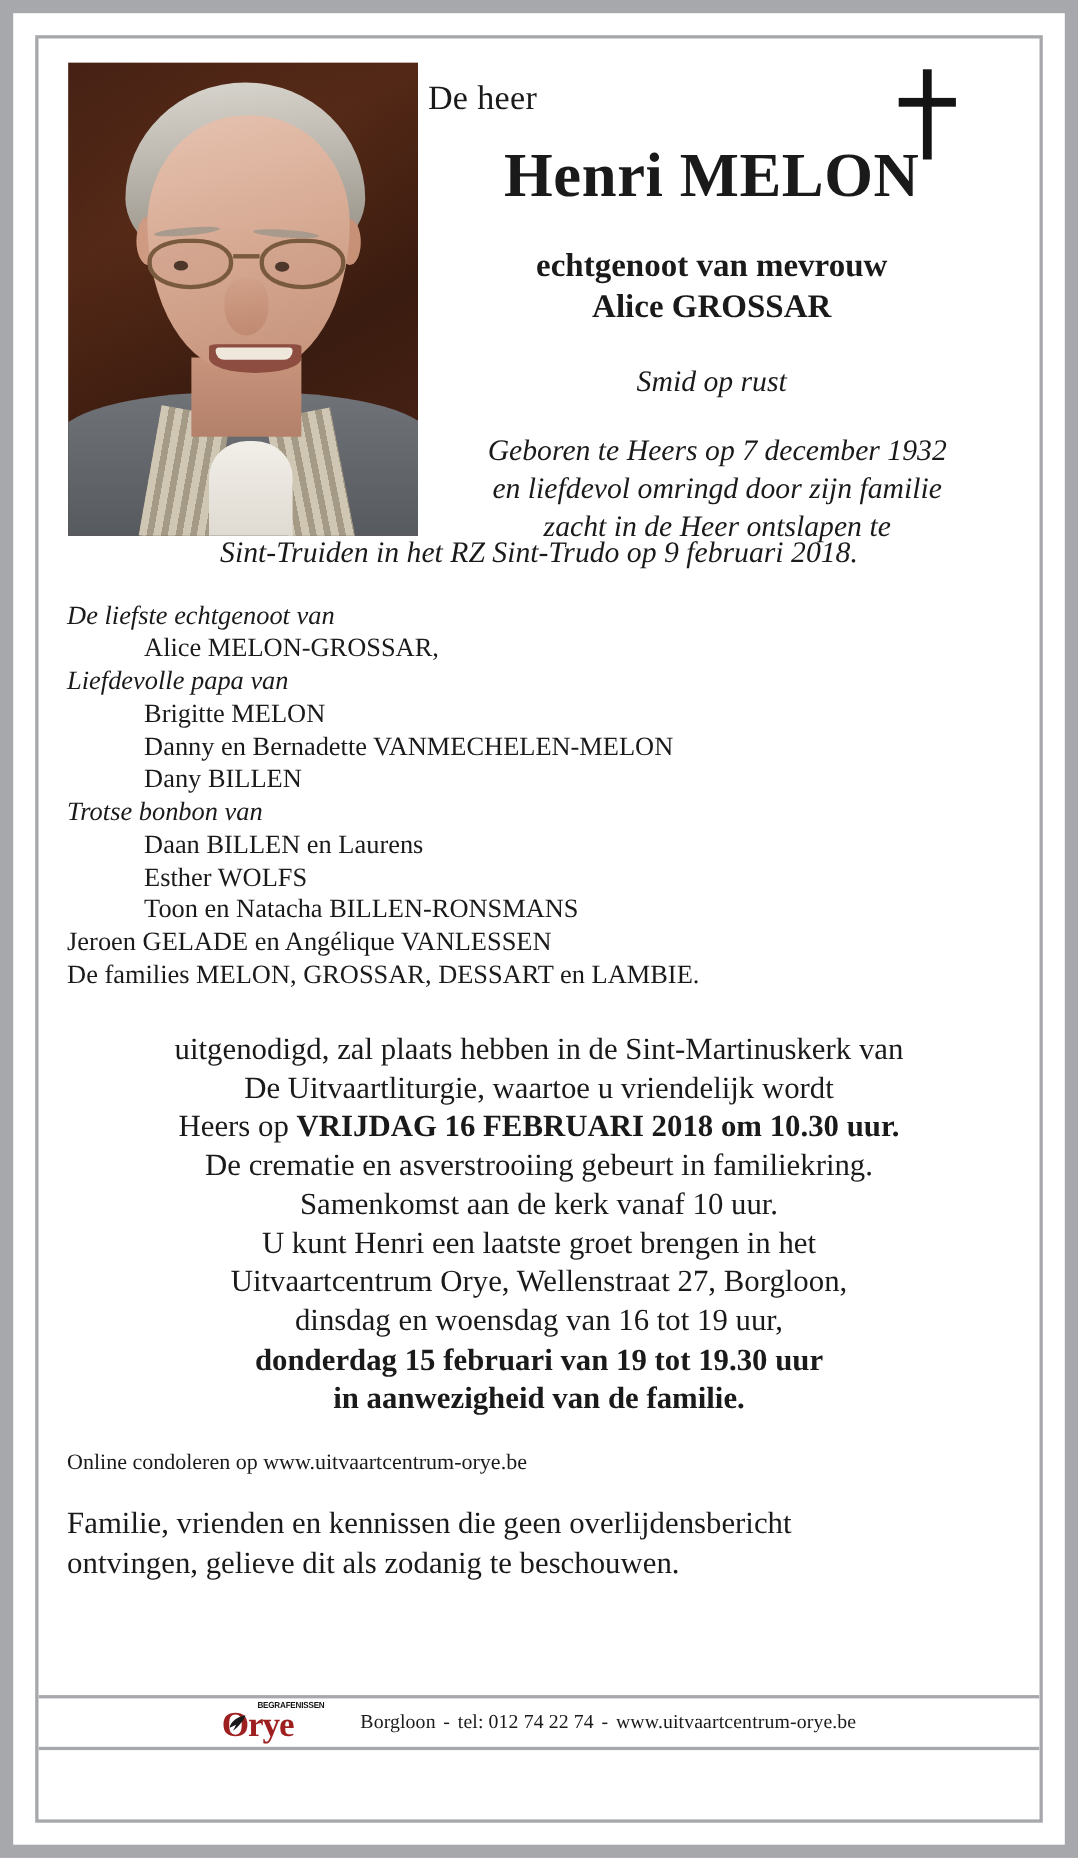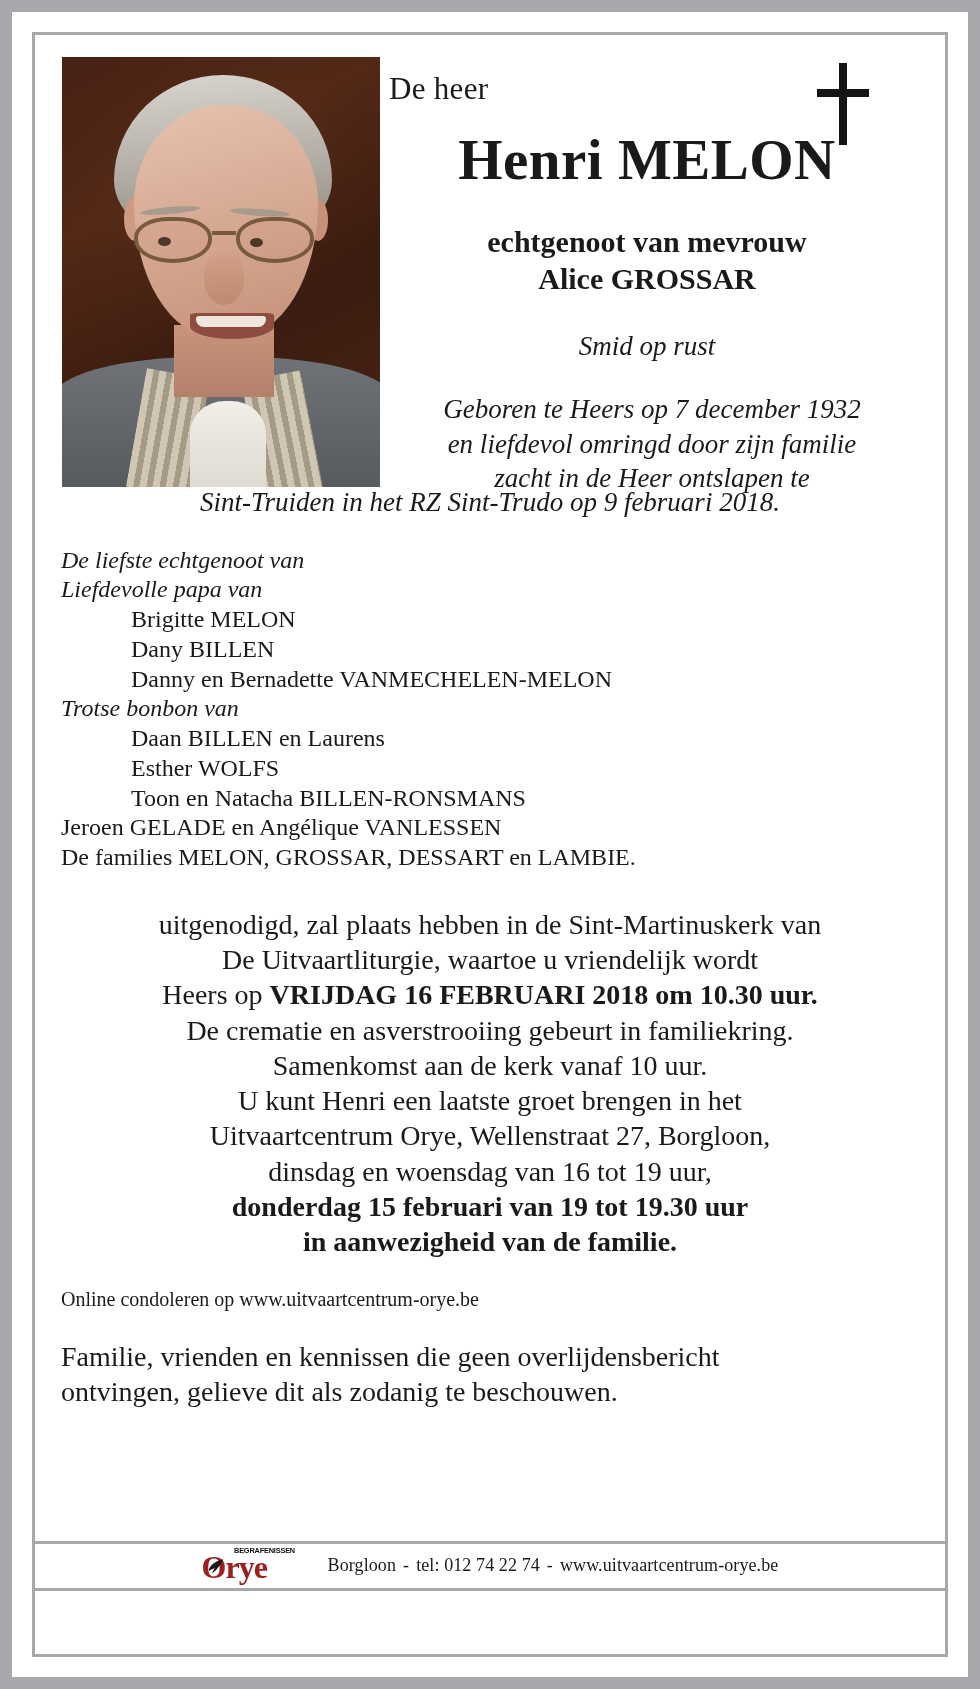--- a/index.html
+++ b/index.html
@@ -381,24 +381,25 @@
             <div>en liefdevol omringd door zijn familie</div>
             <div>zacht in de Heer ontslapen te</div>
           </div>
         </div>
       </div>
 
       <div class="born-wide">Sint-Truiden in het RZ Sint-Trudo op 9 februari 2018.</div>
 
       <div class="family">
         <div class="fam-head">De liefste echtgenoot van</div>
+        <div class="fam-item">Alice MELON-GROSSAR,</div>
         <div class="fam-head">Liefdevolle papa van</div>
         <div class="fam-item">Brigitte MELON</div>
+        <div class="fam-item">Danny en Bernadette VANMECHELEN-MELON</div>
         <div class="fam-item">Dany BILLEN</div>
-        <div class="fam-item">Danny en Bernadette VANMECHELEN-MELON</div>
         <div class="fam-head">Trotse bonbon van</div>
         <div class="fam-item">Daan BILLEN en Laurens</div>
         <div class="fam-item">Esther WOLFS</div>
         <div class="fam-item">Toon en Natacha BILLEN-RONSMANS</div>
         <div class="fam-flat">Jeroen GELADE en Angélique VANLESSEN</div>
         <div class="fam-flat">De families MELON, GROSSAR, DESSART en LAMBIE.</div>
       </div>
 
       <div class="ceremony">
         <div>uitgenodigd, zal plaats hebben in de Sint-Martinuskerk van</div>

